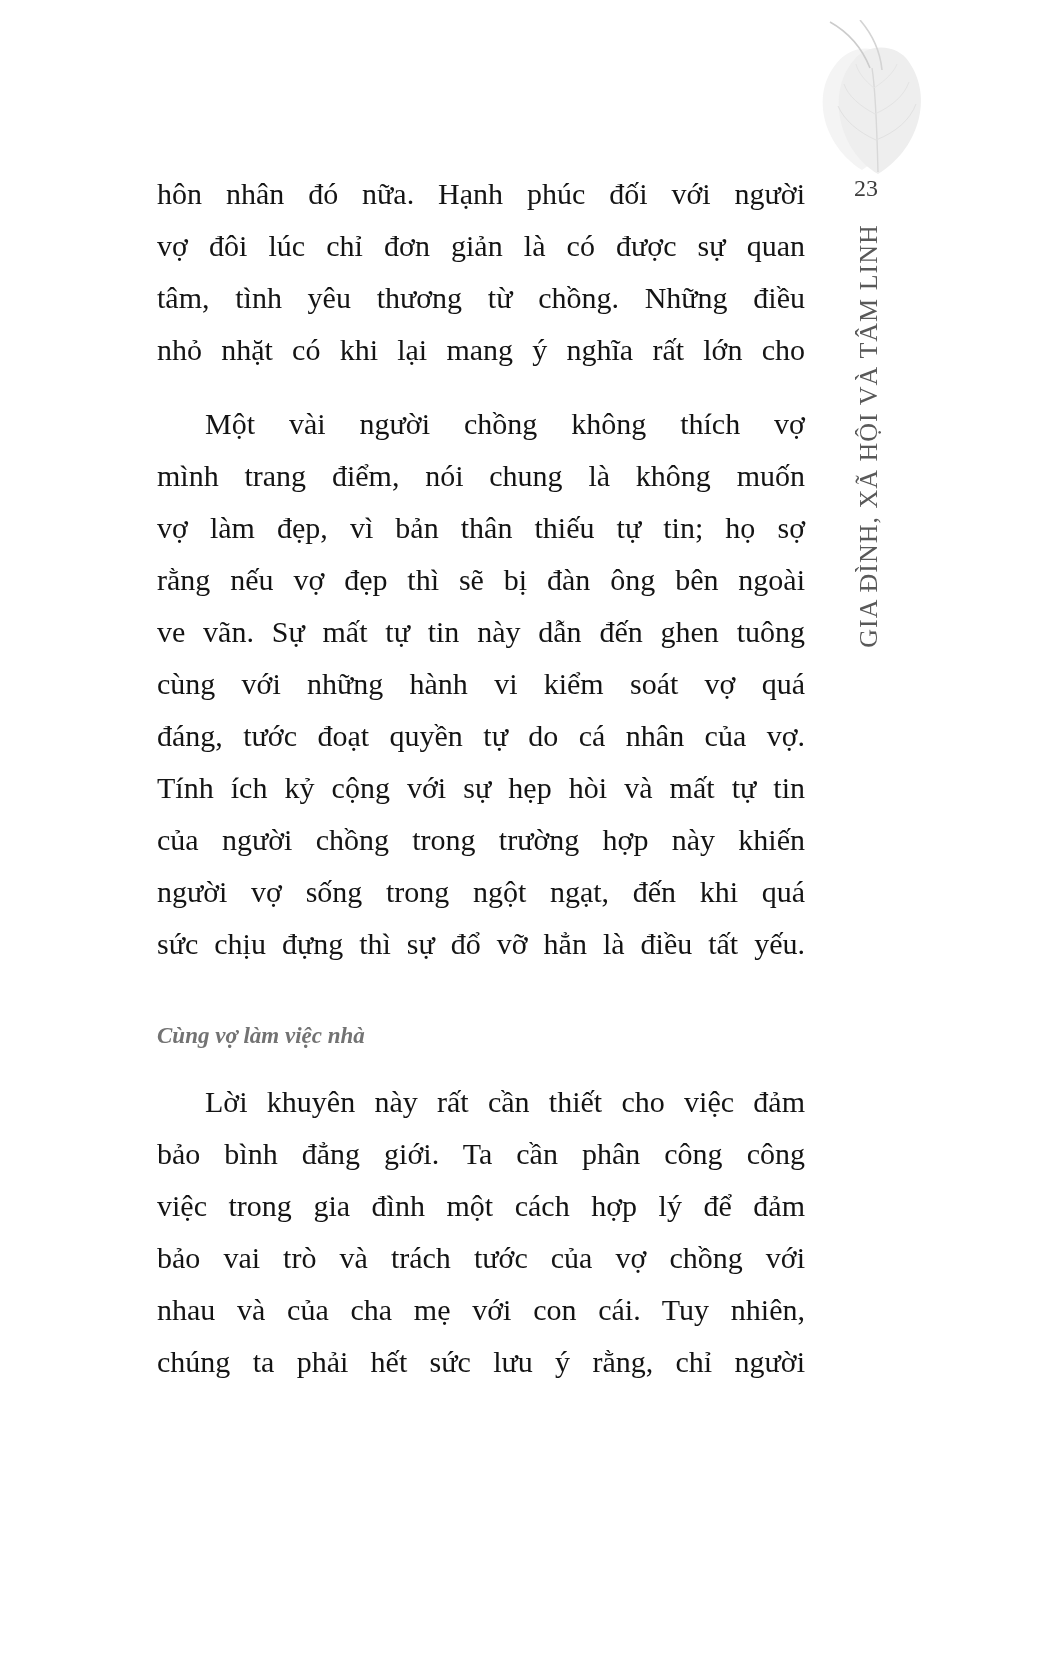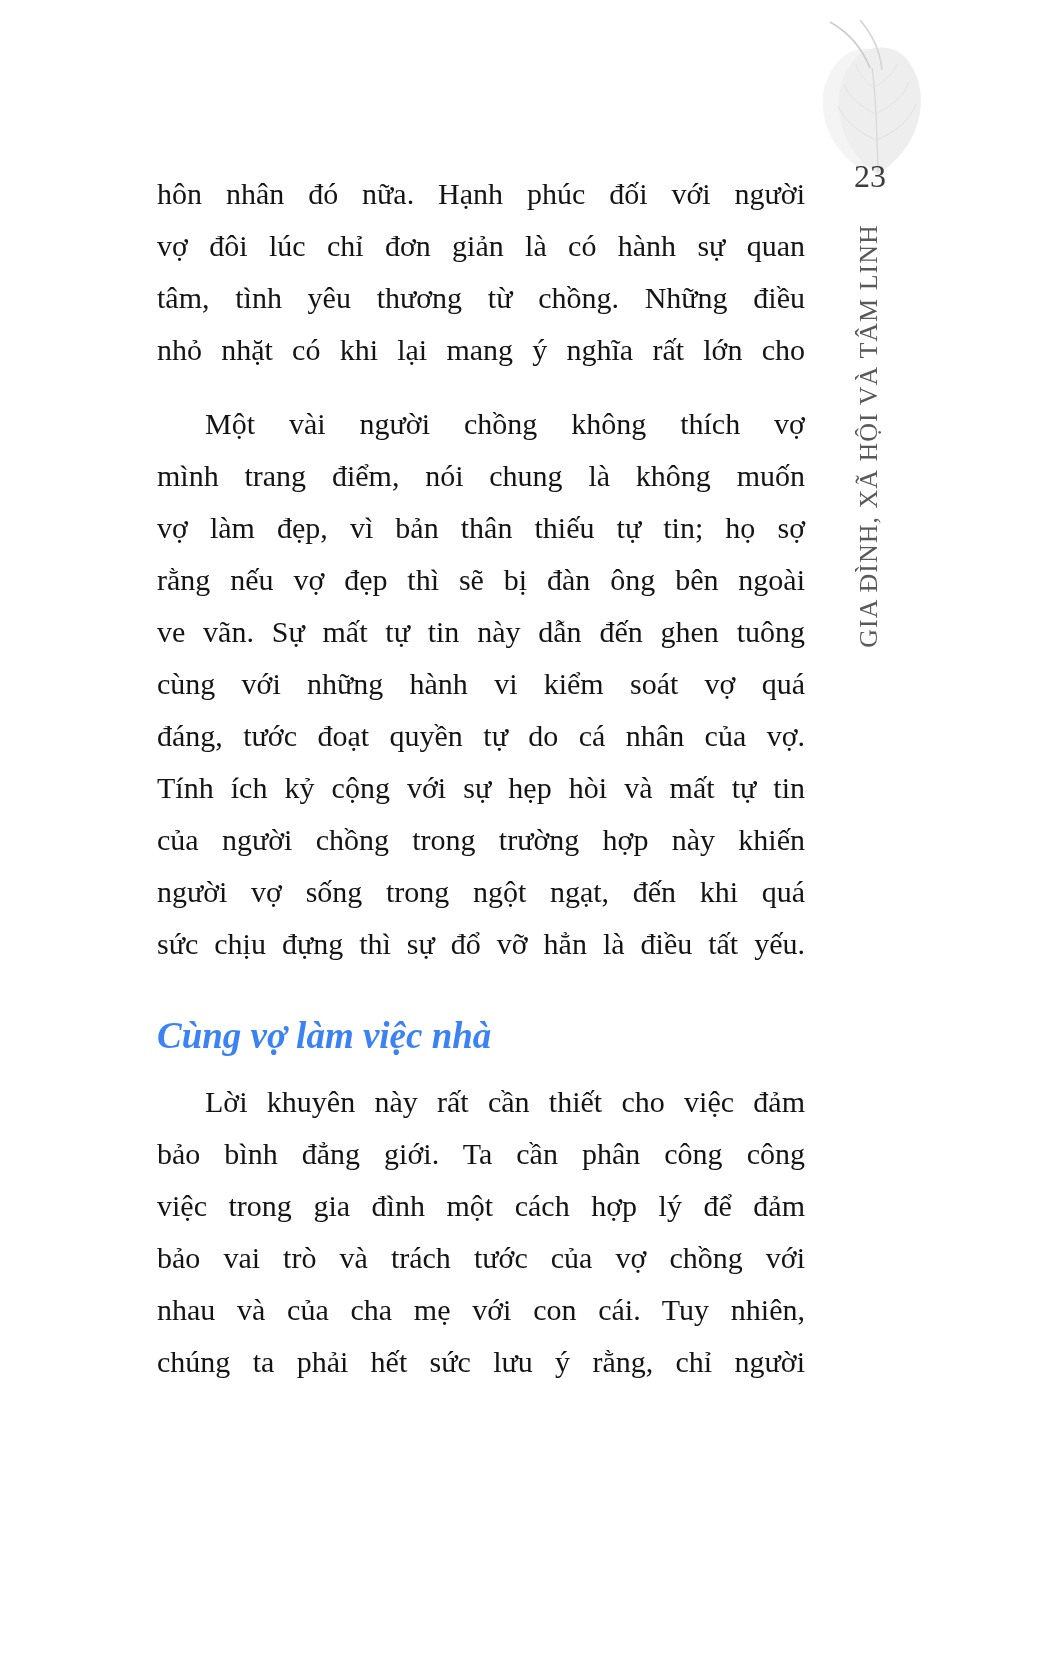--- a/index.html
+++ b/index.html
@@ -18,22 +18,22 @@
   .leaf-watermark {
     position: absolute;
     left: 810px;
     top: 20px;
     width: 138px;
     height: 162px;
   }
   .page-number {
     position: absolute;
     left: 854px;
-    top: 156px;
-    font-size: 32px;
+    top: 168px;
+    font-size: 24px;
     line-height: 40px;
     color: #3d3d3d;
   }
   .sidebar-title {
     position: absolute;
     left: 869px;
     top: 436px;
     transform: translate(-50%, -50%) rotate(-90deg);
     white-space: nowrap;
     font-size: 26px;
@@ -58,25 +58,25 @@
   }
   .line.short-last {
     text-align: left;
     text-align-last: auto;
   }
   .line.indent {
     text-indent: 48px;
   }
   .section-heading {
     margin: 40px 0 0 0;
-    font-size: 37px;
+    font-size: 23px;
     line-height: 52px;
     font-weight: bold;
     font-style: italic;
-    color: #3b82f6;
+    color: #737373;
   }
 </style>
 </head>
 <body>
 
 <div class="page">
 
   <svg class="leaf-watermark" viewBox="0 0 138 162" xmlns="http://www.w3.org/2000/svg" aria-hidden="true">
     <path d="M52 150 C 14 126, 0 76, 26 44 C 40 25, 66 23, 79 40 C 99 72, 90 126, 52 150 Z" fill="#f4f4f4"></path>
     <path d="M68 154 C 28 130, 16 72, 44 40 C 57 23, 87 23, 99 42 C 124 78, 108 130, 68 154 Z" fill="#eeeeee"></path>
@@ -92,21 +92,21 @@
   </svg>
 
   <div class="page-number">23</div>
 
   <div class="sidebar-title">GIA ĐÌNH, XÃ HỘI VÀ TÂM LINH</div>
 
   <div class="text-column">
 
     <div class="para para-1">
       <div class="line">hôn nhân đó nữa. Hạnh phúc đối với người</div>
-      <div class="line">vợ đôi lúc chỉ đơn giản là có hành sự quan</div>
+      <div class="line">vợ đôi lúc chỉ đơn giản là có được sự quan</div>
       <div class="line">tâm, tình yêu thương từ chồng. Những điều</div>
       <div class="line">nhỏ nhặt có khi lại mang ý nghĩa rất lớn cho</div>
     </div>
 
     <div class="para para-2">
       <div class="line indent">Một vài người chồng không thích vợ</div>
       <div class="line">mình trang điểm, nói chung là không muốn</div>
       <div class="line">vợ làm đẹp, vì bản thân thiếu tự tin; họ sợ</div>
       <div class="line">rằng nếu vợ đẹp thì sẽ bị đàn ông bên ngoài</div>
       <div class="line">ve vãn. Sự mất tự tin này dẫn đến ghen tuông</div>

